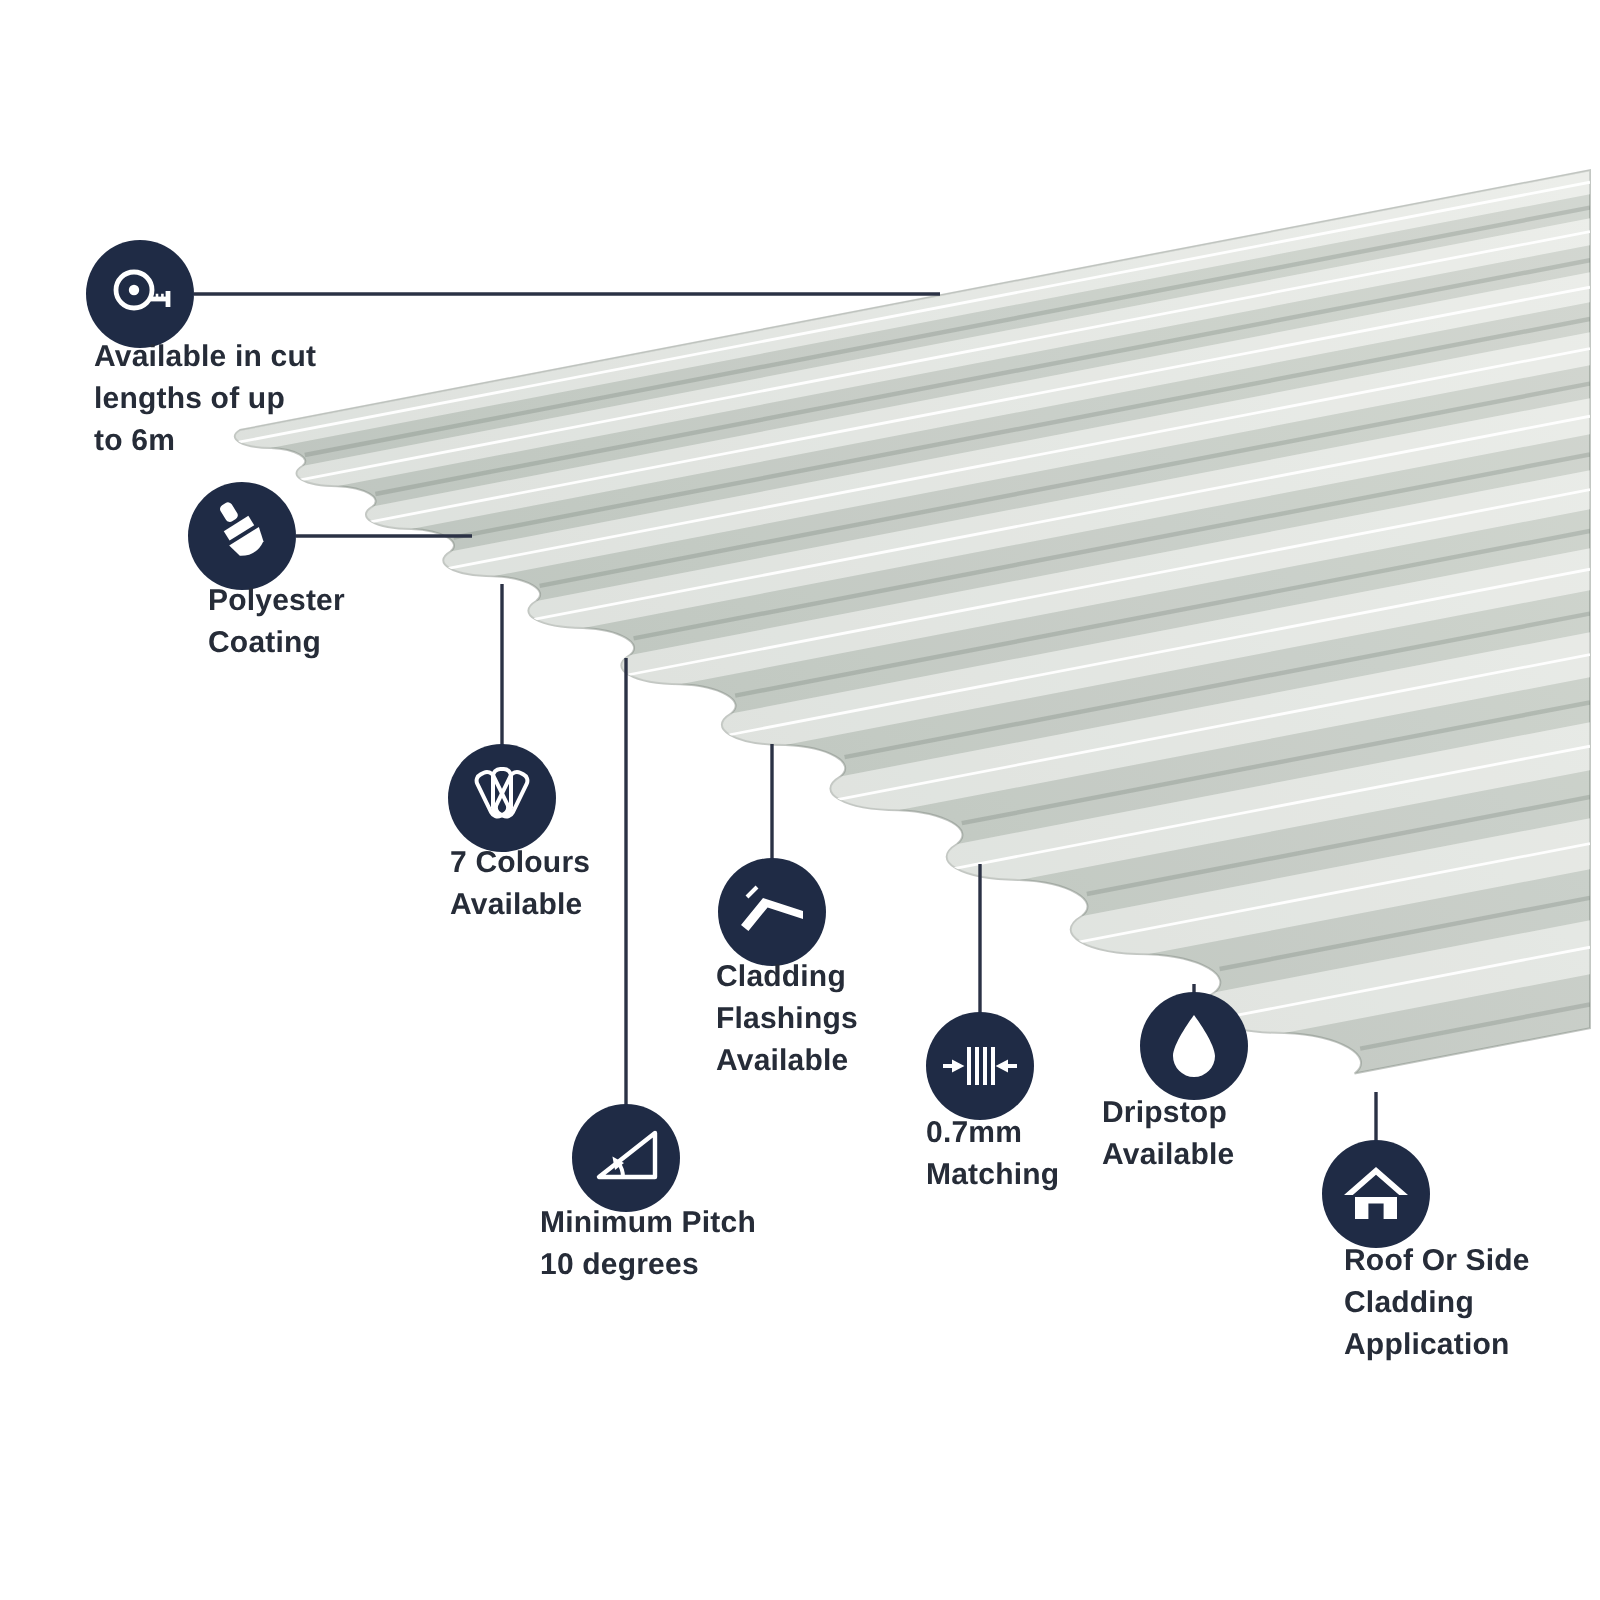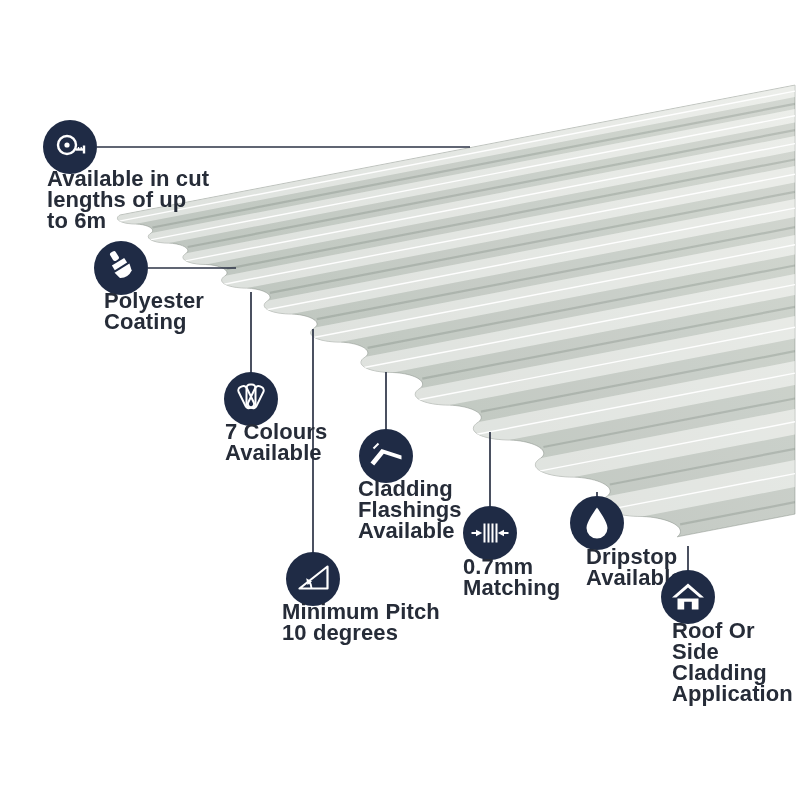--- a/index.html
+++ b/index.html
@@ -10,21 +10,21 @@
   #scene{position:absolute;left:0;top:0;width:800px;height:800px;pointer-events:none;}
   .feature{display:contents;}
   .badge{
     position:absolute;width:54px;height:54px;border-radius:50%;
     background:var(--navy,#1f2b45);
     display:flex;align-items:center;justify-content:center;
   }
   .badge svg{display:block;width:54px;height:54px;}
   .label{
     position:absolute;white-space:pre-line;
-    font-size:22px;line-height:21px;font-weight:bold;
+    font-size:15px;line-height:21px;font-weight:bold;
     color:var(--text,#262c38);letter-spacing:.1px;
   }
 </style>
 </head>
 <body>
 
 <div class="canvas">
 
   <svg id="scene" viewBox="0 0 800 800">
       <defs>
@@ -158,21 +158,21 @@
 
   
   <div class="feature">
     <div class="badge" style="left:286px;top:552px">
       <svg viewBox="0 0 54 54">
         <path d="M13.5 36.5 H41.5 V14.5 Z" fill="none" stroke="#fff" stroke-width="2.2" stroke-linejoin="round"></path>
         <path d="M25.5 36.5 A12 12 0 0 0 23.1 29.3" fill="none" stroke="#fff" stroke-width="2"></path>
         <path d="M20.2 26.2 L26 29.5 L21.5 33 Z" fill="#fff"></path>
       </svg>
     </div>
-    <div class="label" style="left:282px;top:601px">Minimum Pitch
+    <div class="label" style="left:270px;top:601px">Minimum Pitch
 10 degrees</div>
   </div>
 
   
   <div class="feature">
     <div class="badge" style="left:463px;top:506px">
       <svg viewBox="0 0 54 54">
         <path d="M21.5 17.5 V36.5 M25.5 17.5 V36.5 M29.5 17.5 V36.5 M33.5 17.5 V36.5" stroke="#fff" stroke-width="2" fill="none"></path>
         <path d="M8.5 27 H13.5 M45.5 27 H40.5" stroke="#fff" stroke-width="2" fill="none"></path>
         <path d="M13 23.8 L19.2 27 L13 30.2 Z" fill="#fff"></path>
@@ -183,21 +183,21 @@
 Matching</div>
   </div>
 
   
   <div class="feature">
     <div class="badge" style="left:570px;top:496px">
       <svg viewBox="0 0 54 54">
         <path d="M27 11.5 C 27 11.5 16.5 25.5 16.5 32 A 10.5 10.5 0 0 0 37.5 32 C 37.5 25.5 27 11.5 27 11.5 Z" fill="#fff"></path>
       </svg>
     </div>
-    <div class="label" style="left:586px;top:546px">Dripstop
+    <div class="label" style="left:551px;top:546px">Dripstop
 Available</div>
   </div>
 
   
   <div class="feature">
     <div class="badge" style="left:661px;top:570px">
       <svg viewBox="0 0 54 54">
         <path d="M11 27.5 L27 13.5 L43 27.5 L38.6 27.5 L27 17.4 L15.4 27.5 Z" fill="#fff"></path>
         <path d="M16.5 28.5 H37.5 V39.5 H30.8 V31.8 H23.2 V39.5 H16.5 Z" fill="#fff"></path>
       </svg>

